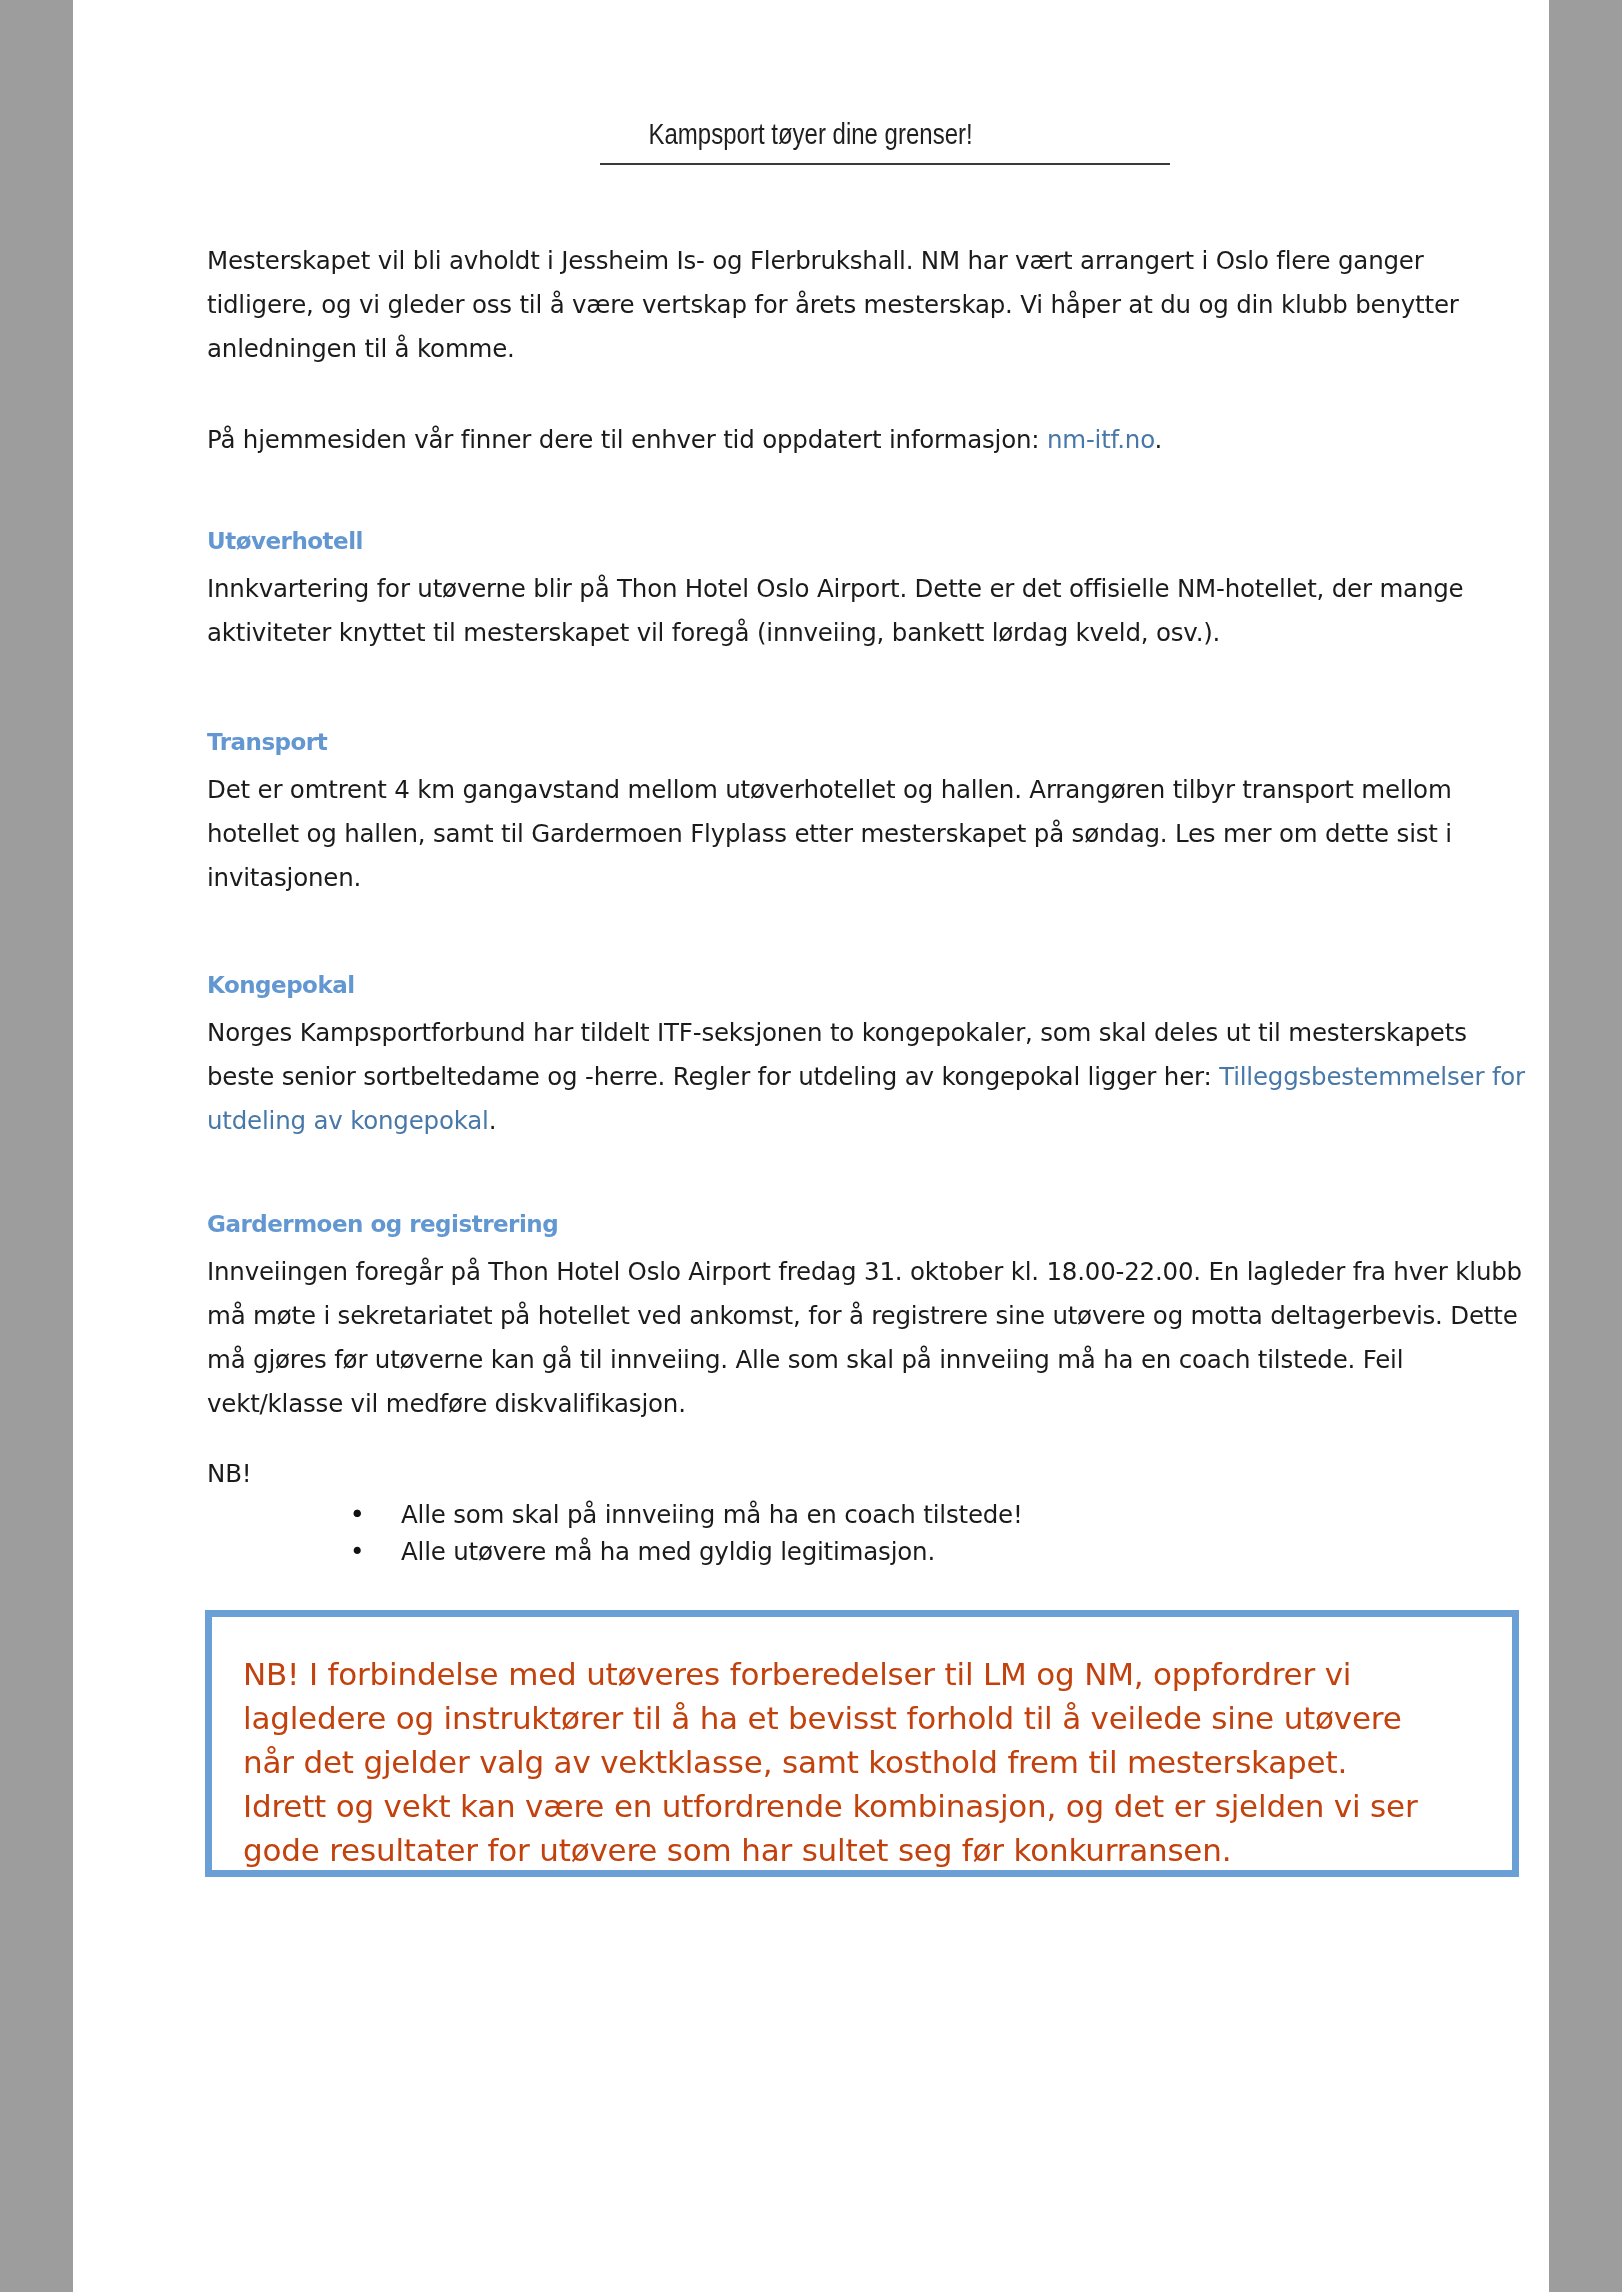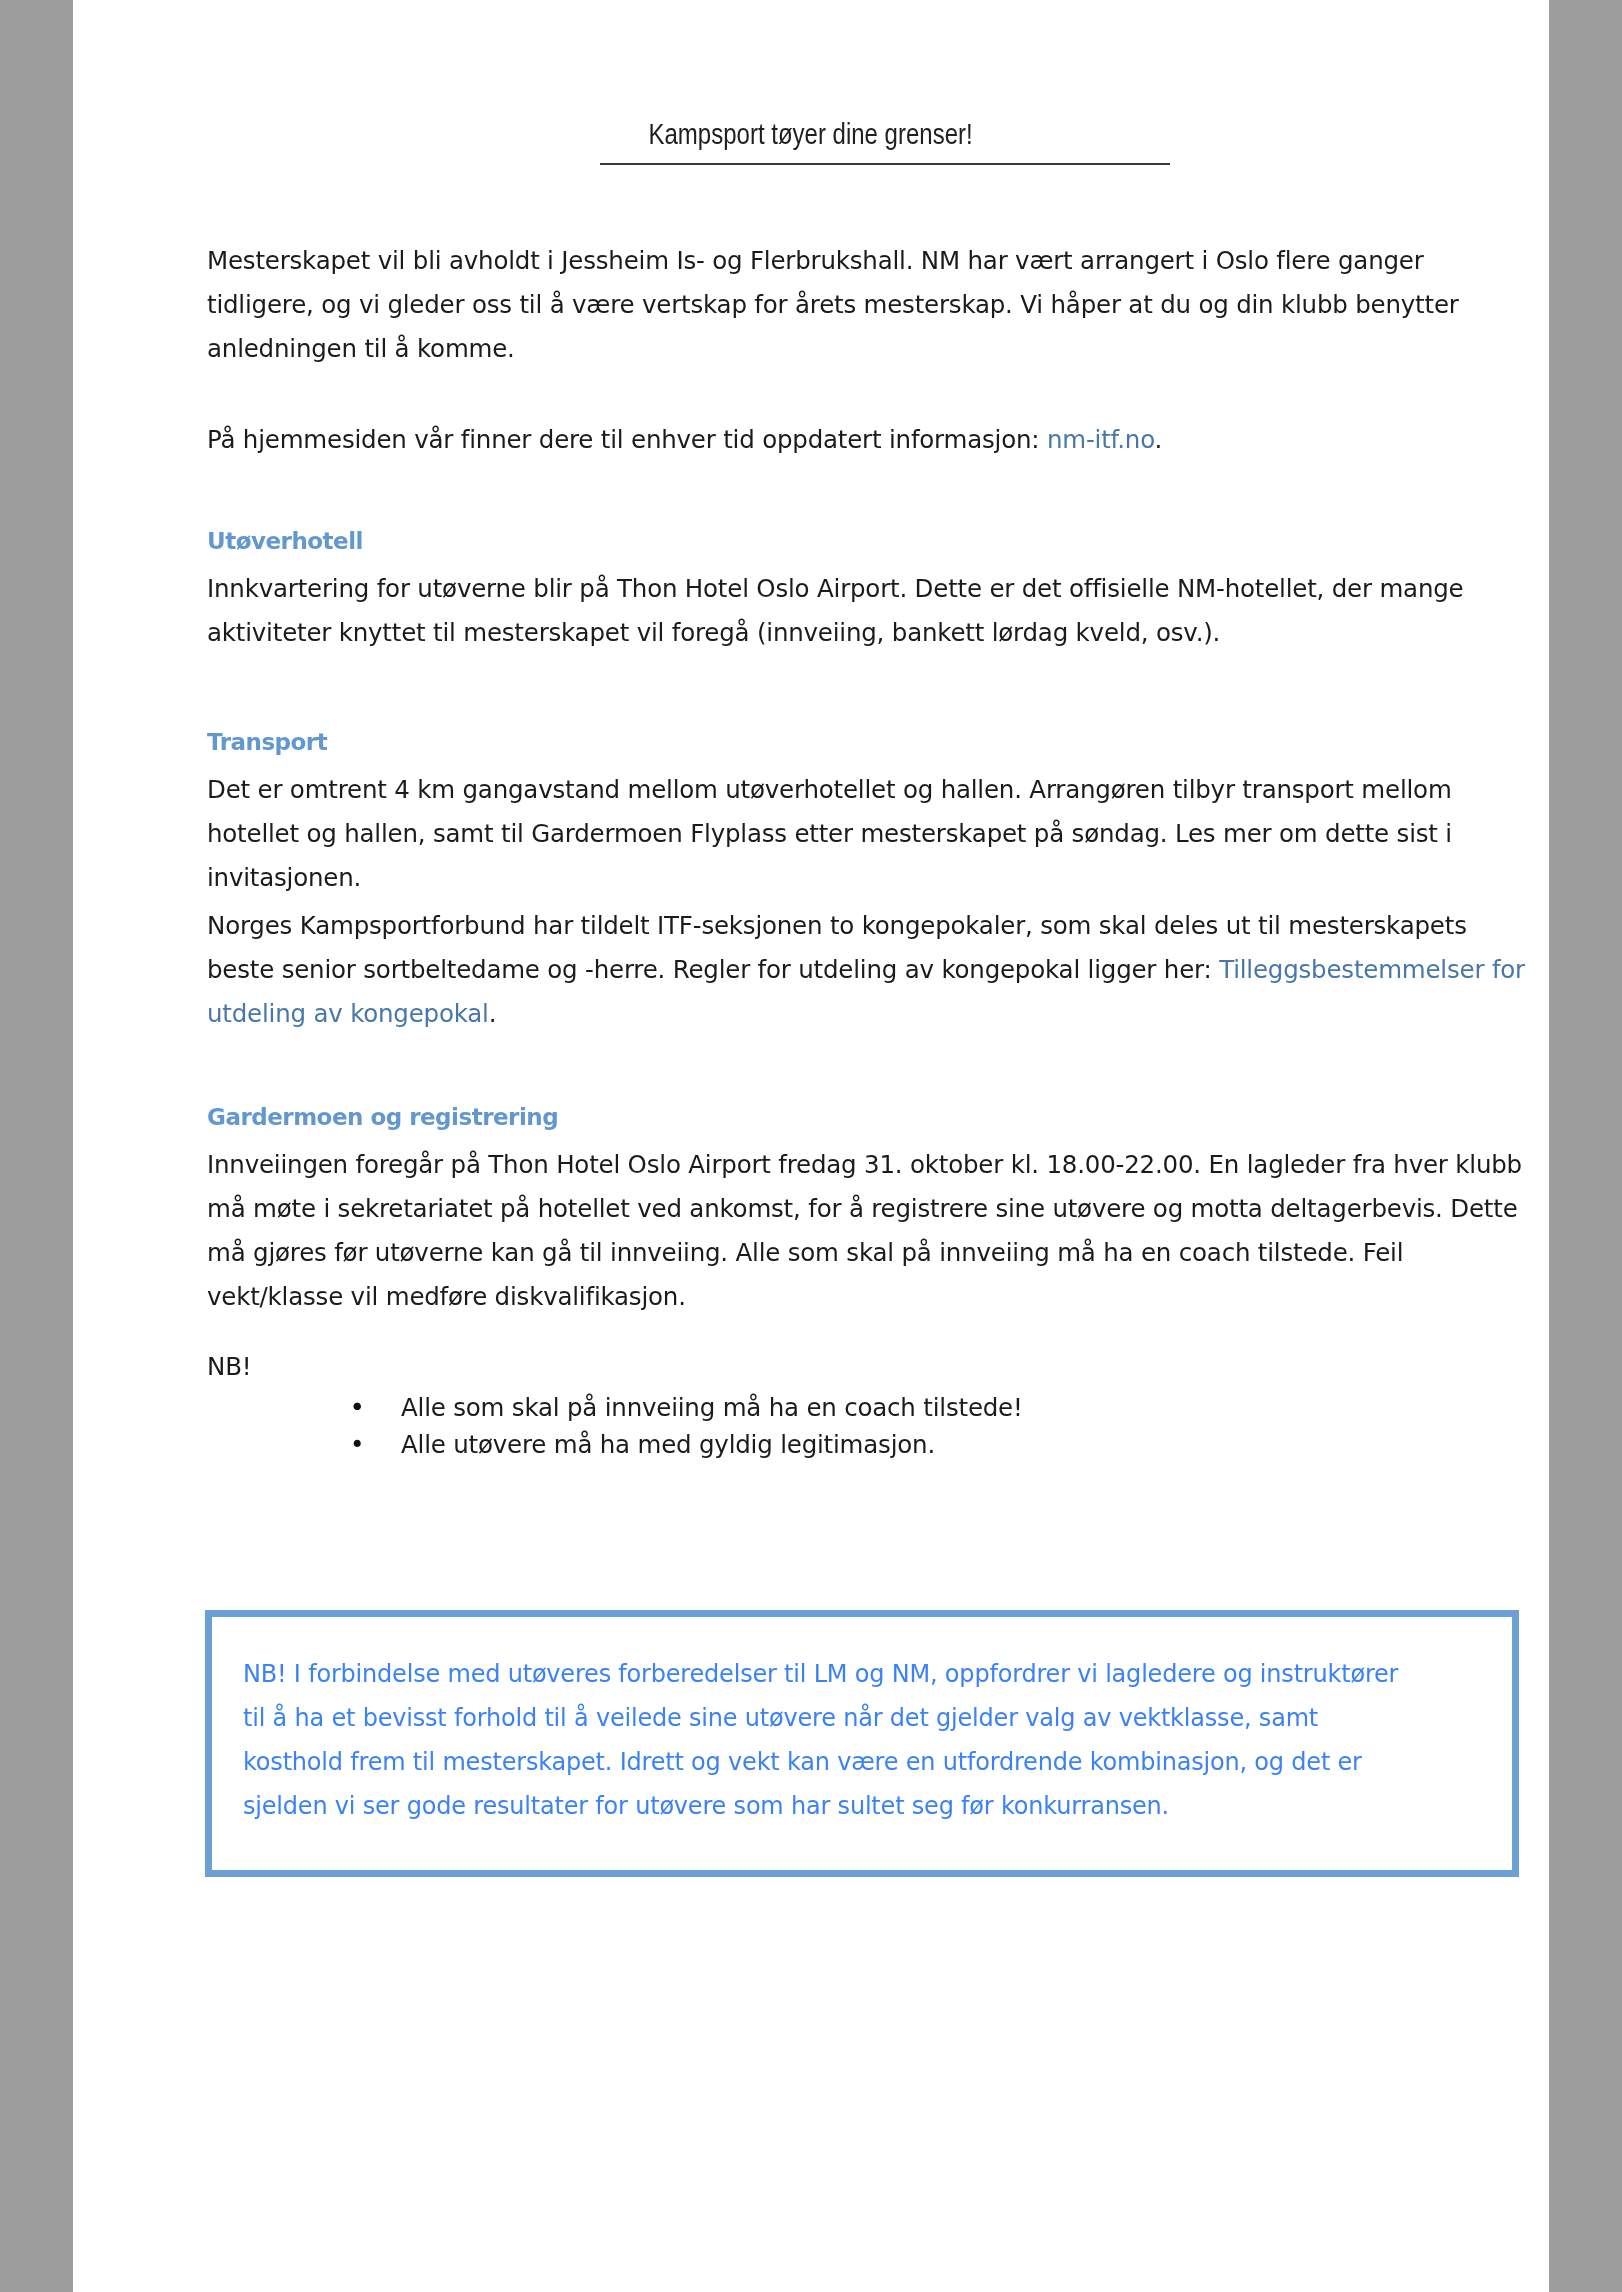--- a/index.html
+++ b/index.html
@@ -58,21 +58,21 @@
   }
   
   .notice-box{
     position:absolute;left:132px;top:1610px;
     width:1314px;height:267px;box-sizing:border-box;
     border:7.8px solid var(--box_border,#6ba0d7);
     background:#ffffff;
     padding:35px 93px 0 31px;
   }
   .notice-box p{
-    margin:0;font-size:24px;line-height:44px;letter-spacing:-0.2px;color:#3b82f6;
+    margin:0;font-size:31px;line-height:44px;letter-spacing:-0.2px;color:#c2410c;
   }
 </style>
 </head>
 <body>
 
 <div class="page">
 
   <div class="motto-wrap">
     <span class="motto">Kampsport tøyer dine grenser!</span>
   </div>
@@ -83,20 +83,21 @@
     <p>Mesterskapet vil bli avholdt i Jessheim Is- og Flerbrukshall. NM har vært arrangert i Oslo flere ganger tidligere, og vi gleder oss til å være vertskap for årets mesterskap. Vi håper at du og din klubb benytter anledningen til å komme.</p>
 
     <p class="mt48"><span>På hjemmesiden vår finner dere til enhver tid oppdatert informasjon: </span><a class="doc-link" href="#">nm-itf.no</a><span>.</span></p>
 
     <h2 class="mt58">Utøverhotell</h2>
     <p>Innkvartering for utøverne blir på Thon Hotel Oslo Airport. Dette er det offisielle NM-hotellet, der mange aktiviteter knyttet til mesterskapet vil foregå (innveiing, bankett lørdag kveld, osv.).</p>
 
     <h2 class="mt66">Transport</h2>
     <p>Det er omtrent 4 km gangavstand mellom utøverhotellet og hallen. Arrangøren tilbyr transport mellom hotellet og hallen, samt til Gardermoen Flyplass etter mesterskapet på søndag. Les mer om dette sist i invitasjonen.</p>
 
+    <h2 class="mt64">Kongepokal</h2>
     <p><span>Norges Kampsportforbund har tildelt ITF-seksjonen to kongepokaler, som skal deles ut til mesterskapets beste senior sortbeltedame og -herre. Regler for utdeling av kongepokal ligger her: </span><a class="doc-link" href="#">Tilleggsbestemmelser for utdeling av kongepokal</a><span>.</span></p>
 
     <h2 class="mt60">Gardermoen og registrering</h2>
     <p>Innveiingen foregår på Thon Hotel Oslo Airport fredag 31. oktober kl. 18.00-22.00. En lagleder fra hver klubb må møte i sekretariatet på hotellet ved ankomst, for å registrere sine utøvere og motta deltagerbevis. Dette må gjøres før utøverne kan gå til innveiing. Alle som skal på innveiing må ha en coach tilstede. Feil vekt/klasse vil medføre diskvalifikasjon.</p>
 
     <p class="mt30 nb-line">NB!</p>
 
     <ul class="nb-list">
       <li>
         <span class="bullet">•</span>

